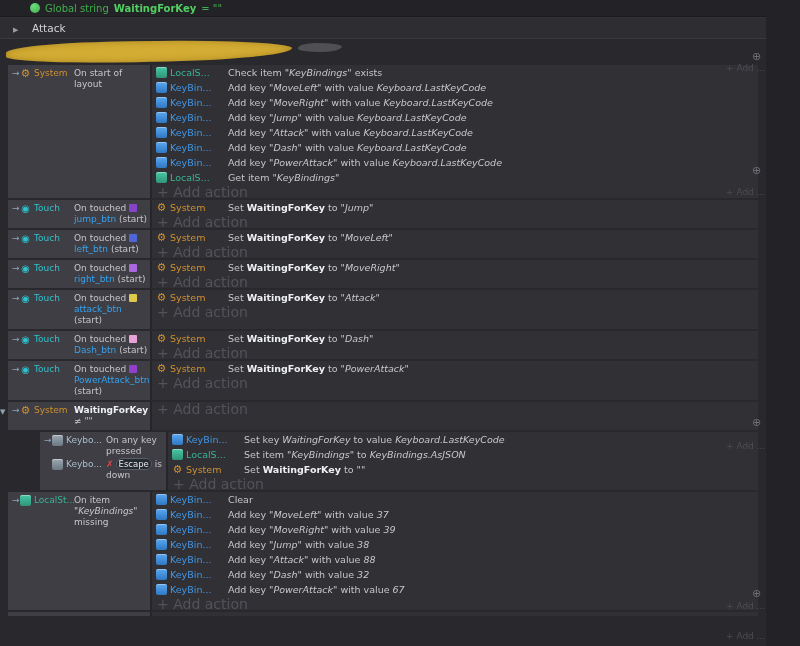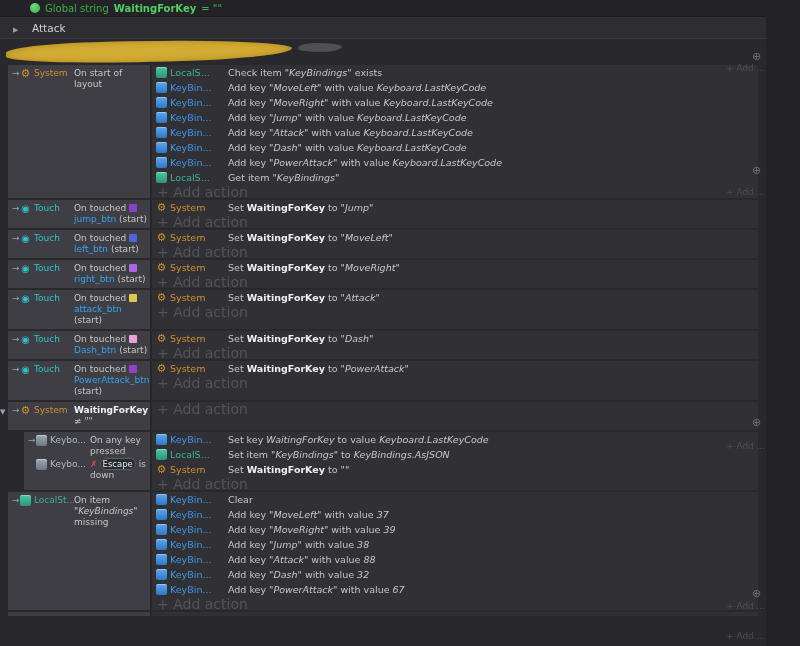--- a/index.html
+++ b/index.html
@@ -26,21 +26,21 @@
   .margin-zone{position:relative;height:26px}
   .scribble{position:absolute;left:6px;top:2px;width:286px;height:21px;background:#d3ac33;
     border-radius:48% 52% 60% 40% / 55% 45% 65% 35%;transform:rotate(-.6deg);
     box-shadow:inset 0 0 6px rgba(120,85,10,.45)}
   .scribble2{position:absolute;left:298px;top:4px;width:44px;height:9px;background:#56565c;
     border-radius:40% 60% 50% 50% / 60% 40% 60% 40%;opacity:.85}
 
   
   #events{position:relative}
   .event{position:relative;display:flex;margin:0 8px 2px 8px;background:#303035}
-  .event.sub{margin-left:24px}
+  .event.sub{margin-left:40px}
   .cond-cell{width:144px;flex:none;background:#3e3e44;border-right:2px solid #26262a;padding:2px 2px}
   .event.sub .cond-cell{width:128px}
   .cond-row{display:flex;align-items:flex-start;line-height:11px;padding:1px 0;font-size:9px}
   .evt-arrow{width:10px;flex:none;text-align:left;padding-left:2px}
   .evt-arrow::before{content:"\2192";color:#87a6bd;font-size:9px}
   .evt-arrow.blank::before{content:""}
   .obj-icon{width:11px;height:11px;flex:none;margin:0 3px 0 0;border-radius:2px}
   .icon-system{background:none;text-align:center}
   .icon-system::before{content:"\2699";color:var(--c-system,#cf9030);font-size:11px;line-height:11px;display:block}
   .icon-touch{background:none;text-align:center}

